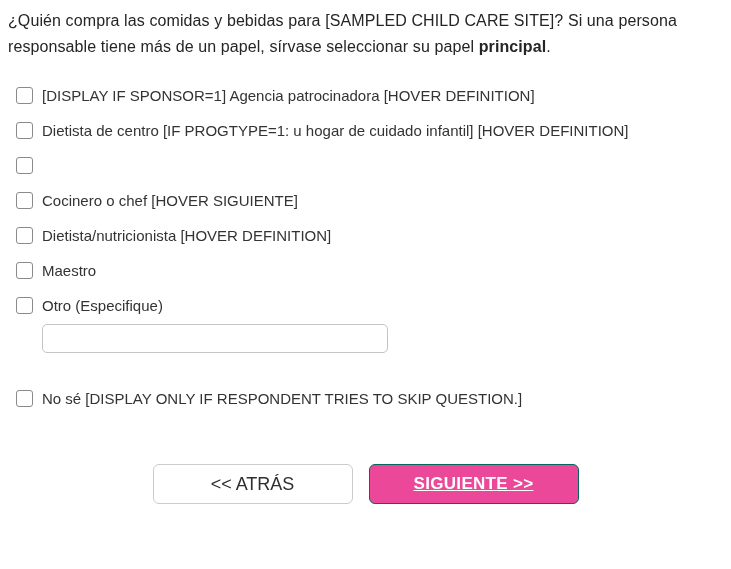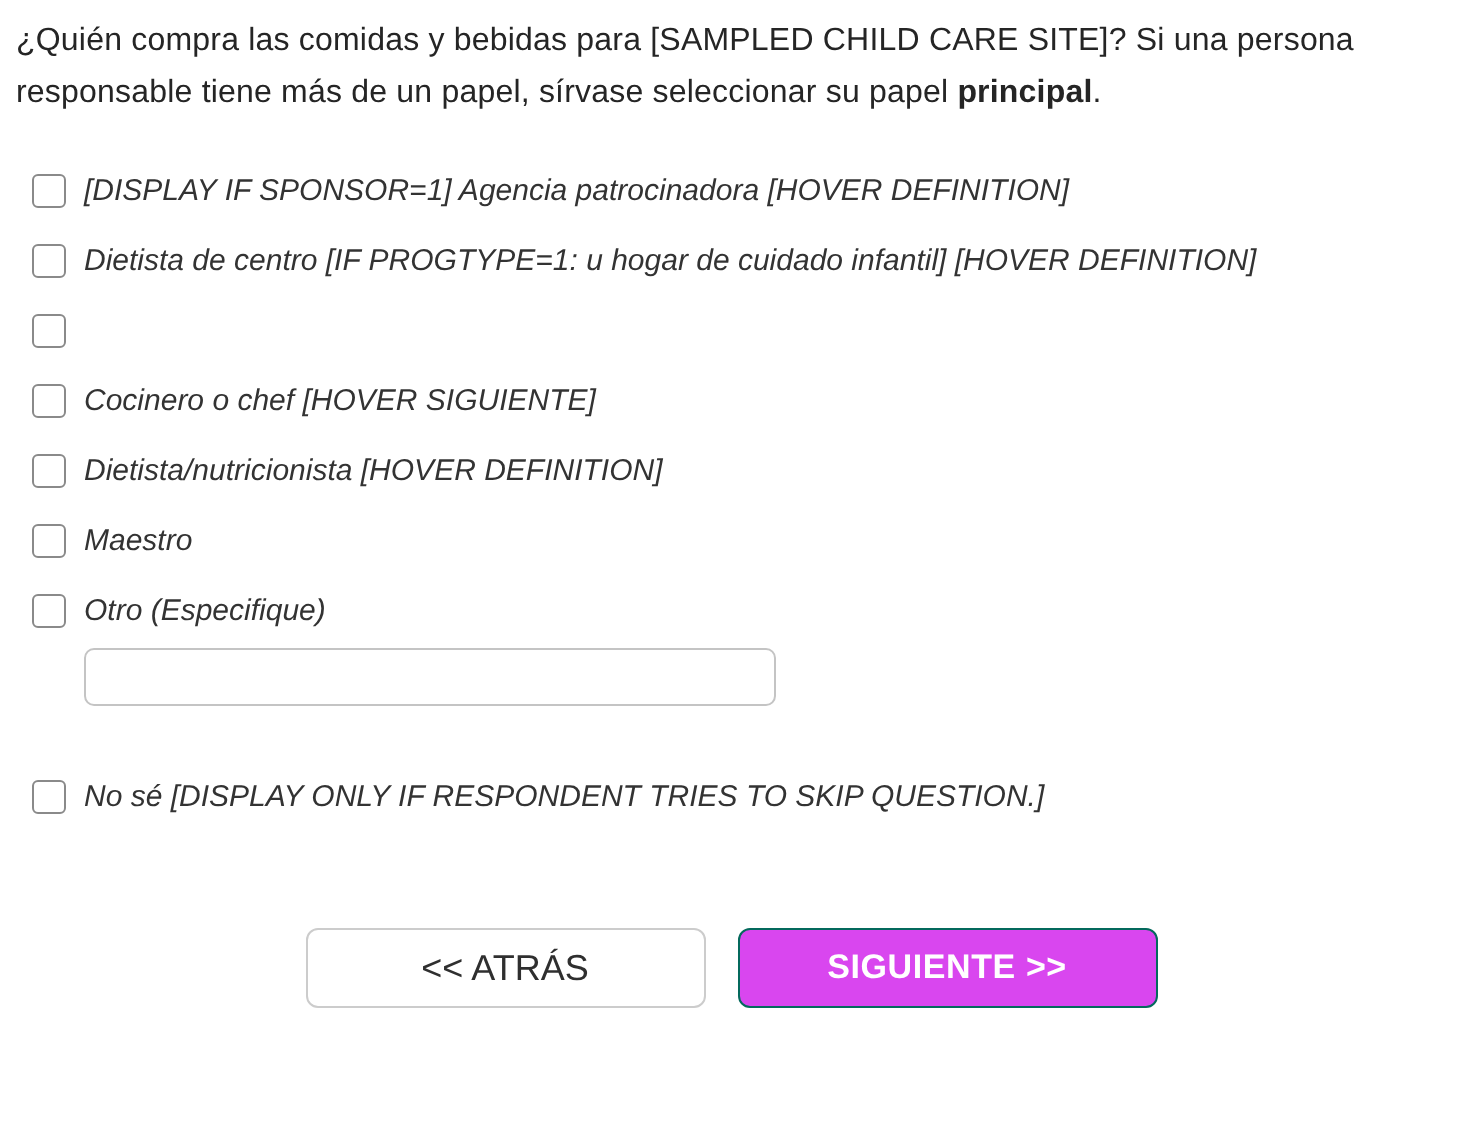--- a/index.html
+++ b/index.html
@@ -28,21 +28,20 @@
   .options {
     margin-top: 27px;
     padding-left: 8px;
   }
   .opt-row {
     display: flex;
     align-items: center;
     gap: 9px;
     height: 17px;
     margin-bottom: 18px;
-    font-style: italic;
   }
   .cb {
     width: 17px;
     height: 17px;
     box-sizing: border-box;
     border: 1px solid #8a8a8a;
     border-radius: 3px;
     background: #ffffff;
     flex: 0 0 17px;
     cursor: pointer;
@@ -91,26 +90,27 @@
   .btn-back {
     width: 200px;
     background: #ffffff;
     border: 1px solid #cccccc;
     color: #2f2f2f;
     font-size: 18px;
     font-weight: 400;
   }
   .btn-next {
     width: 210px;
-    background: #d946ef;
+    background: #ec4899;
     border: 1px solid #04695C;
     color: #ffffff;
     font-size: 17px;
     font-weight: 700;
     letter-spacing: 0.3px;
+    text-decoration: underline;
   }
 </style>
 </head>
 <body>
 
 <div class="page">
 
   <div class="question">
     <span>¿Quién compra las comidas y bebidas para [SAMPLED CHILD CARE SITE]? Si una persona responsable tiene más de un papel, sírvase seleccionar su papel </span><span class="bold">principal</span><span>.</span>
   </div>

